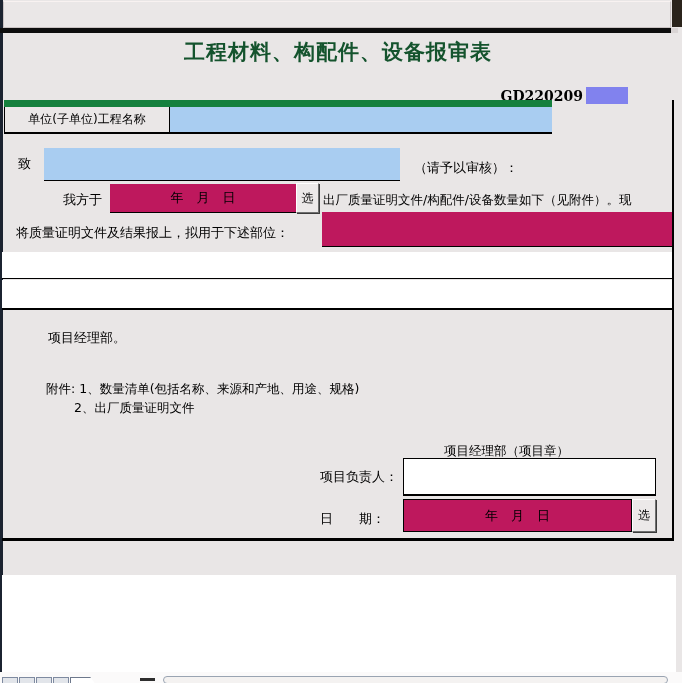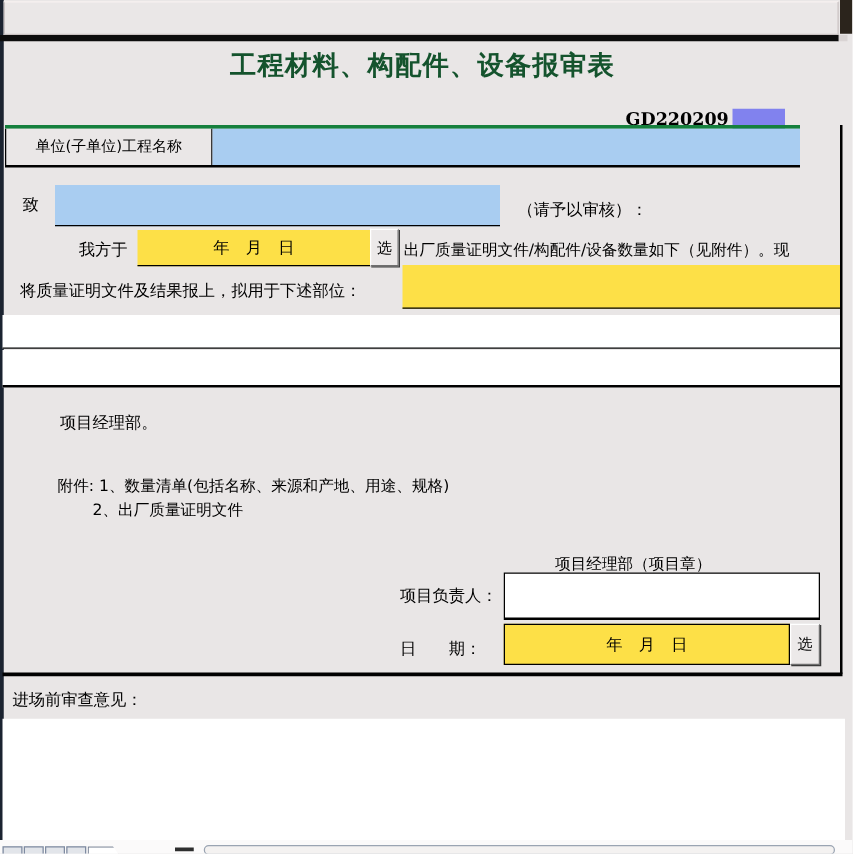--- a/index.html
+++ b/index.html
@@ -16,32 +16,32 @@
 
   .title { position:absolute; left:0; top:38px; width:676px; text-align:center;
            font-size:21px; font-weight:bold; color:#14532d; letter-spacing:1px; }
 
   .code-row { position:absolute; left:300px; top:84px; width:328px; height:20px;
               display:flex; justify-content:flex-end; align-items:flex-end; }
   .code { font-family:"DejaVu Serif","Liberation Serif",serif; font-weight:bold;
           font-size:14px; color:#000; margin-right:3px; }
   .badge { width:42px; height:17px; background:#8182ee; }
 
-  .project-row { position:absolute; left:4px; top:100px; width:636px; height:34px;
-                 display:flex; border-top:3px solid #15803d; border-bottom:2px solid #000; }
+  .project-row { position:absolute; left:4px; top:100px; width:548px; height:34px;
+                 display:flex; border-top:7px solid #15803d; border-bottom:2px solid #000; }
   .project-label { width:166px; background:#eae7e7; border-left:1px solid #000; border-right:1px solid #000;
                    display:flex; align-items:center; justify-content:center; font-size:12px; color:#000; }
   .project-value { flex:1; background:#a9cdf1; }
   .right-border { position:absolute; left:672px; top:100px; width:2px; height:439px; background:#000; }
 
   .t { position:absolute; font-size:13px; color:#000; white-space:nowrap; }
   .t-sm { font-size:12.5px; }
 
   .field-blue { position:absolute; background:#a9cdf1; border-bottom:1px solid #000; }
-  .field-white { position:absolute; background:#fde047; border-bottom:1px solid #000;
+  .field-white { position:absolute; background:#be185d; border-bottom:1px solid #000;
                  display:flex; align-items:center; justify-content:center; font-size:13px; color:#000; }
   .pick-btn { position:absolute; background:#ece9e9; font-size:12px; color:#000;
               display:flex; align-items:center; justify-content:center; cursor:pointer;
               border:1px solid #6f6f6f; border-top-color:#ffffff; border-left-color:#ffffff;
               box-shadow:1px 1px 0 #3c3c3c; }
   .white-row { position:absolute; left:2px; width:670px; background:#fff; }
   .boxed-input { position:absolute; background:#fff; border:1px solid #000; border-bottom-width:2px; }
 
   .thick-divider { position:absolute; left:2px; top:538px; width:672px; height:3px; background:#000; }
   .opinion-area { position:absolute; left:2px; top:575px; width:674px; height:97px; background:#fff; }
@@ -102,21 +102,20 @@
 
   <div class="t" style="left:320px; top:468px;font-family:Liberation Mono, monospace;">项目负责人：</div>
   <div class="boxed-input" style="left:403px; top:458px; width:253px; height:38px;"></div>
 
   <div class="t" style="left:320px; top:510px;font-family:Liberation Mono, monospace;">日　　期：</div>
   <div class="field-white" style="left:403px; top:499px; width:229px; height:33px; border:1px solid #000;">年　月　日</div>
   <div class="pick-btn" style="left:632px; top:499px; width:24px; height:33px;">选</div>
 
   <div class="thick-divider"></div>
 
-  <div class="t" style="left:10px; top:551px;">进场前审查意见：</div>
   <div class="opinion-area"></div>
 
   <div class="bottom-bar">
     <div class="nav-box" style="left:2px;"></div>
     <div class="nav-box" style="left:19px;"></div>
     <div class="nav-box" style="left:36px;"></div>
     <div class="nav-box" style="left:53px;"></div>
     <div class="sheet-tab"></div>
     <div class="tab-dash"></div>
     <div class="tab-strip"></div>

